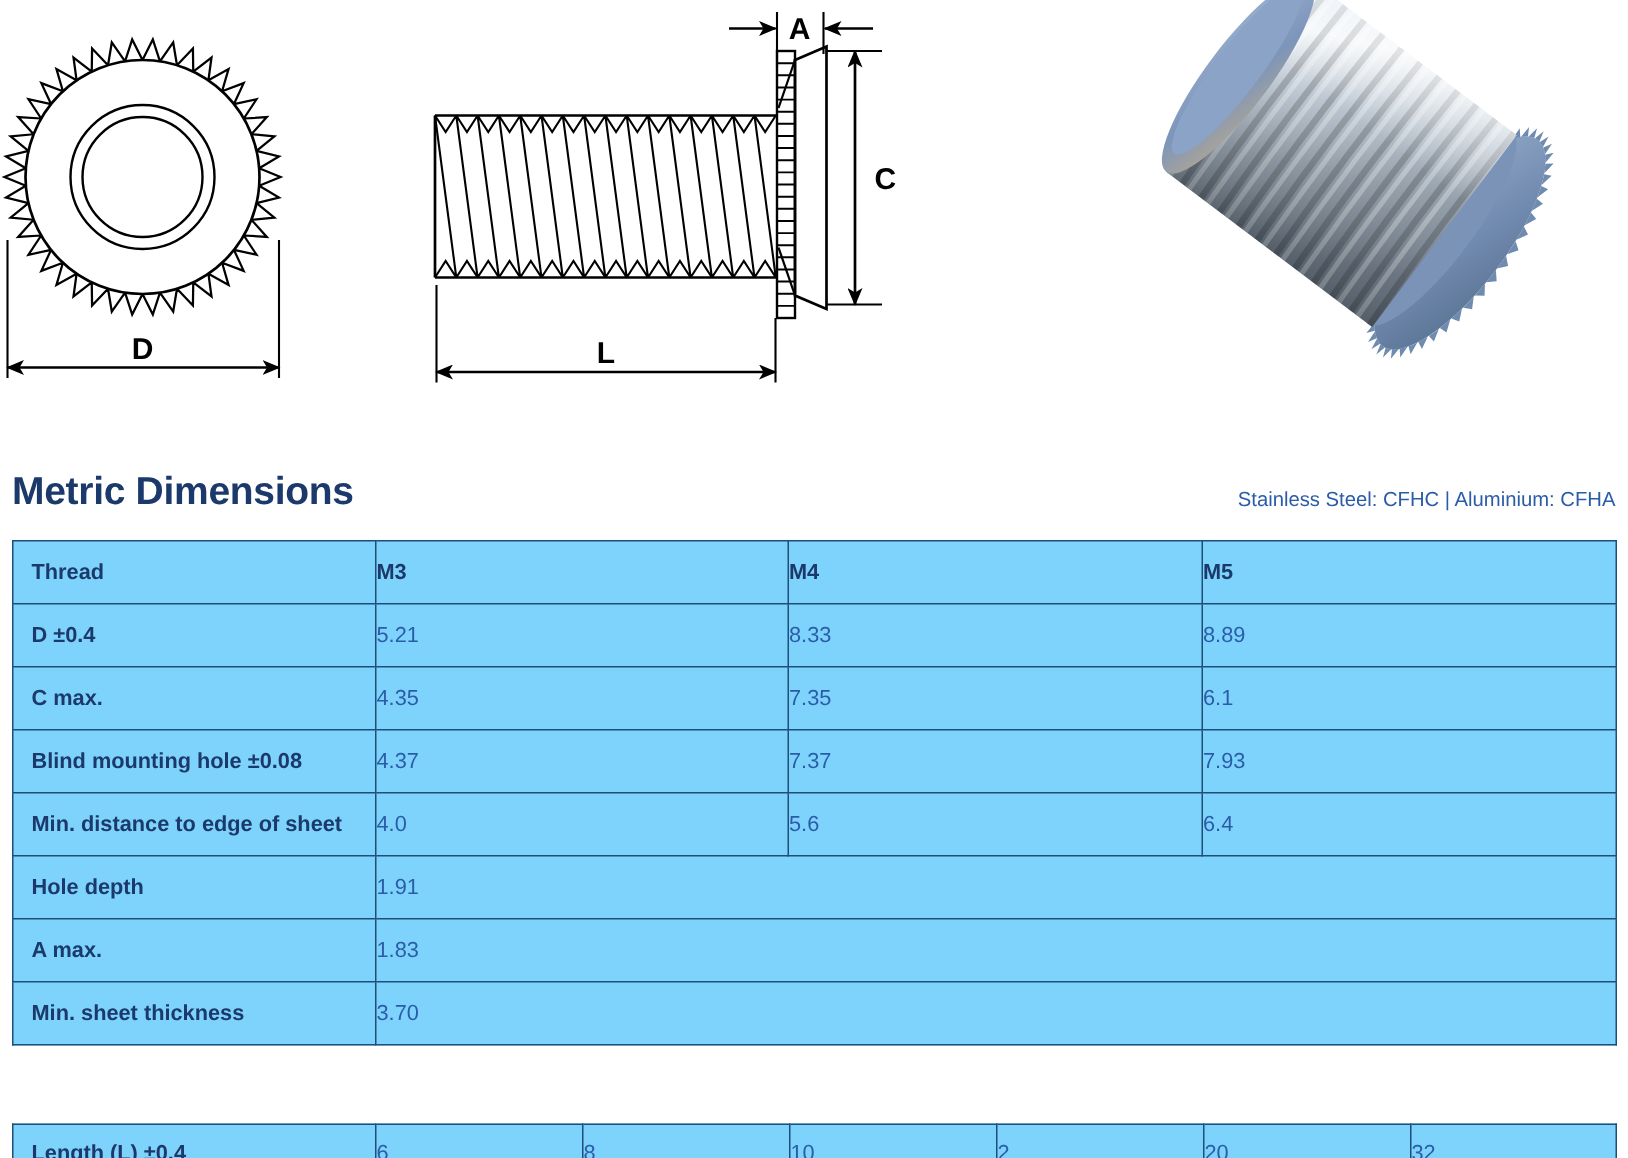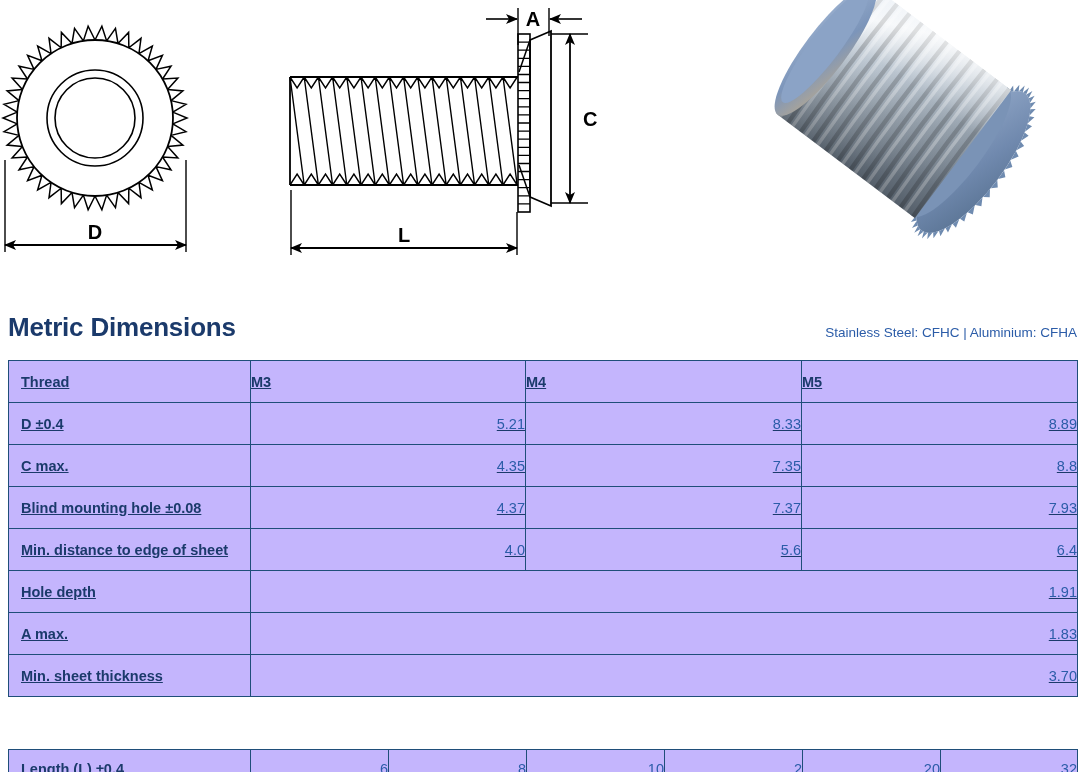--- a/index.html
+++ b/index.html
@@ -60,22 +60,21 @@
     font-size: 13.5px;
     color: #2b5ca8;
     white-space: nowrap;
   }
 
   
   .dimtable {
     position: absolute;
     border-collapse: collapse;
     table-layout: fixed;
-    background: #c4b5fd;
-    text-decoration: underline;
+    background: #7dd3fc;
   }
   .dimtable td {
     border: 1.6px solid #1f4e79;
     padding: 0;
     height: 42px;
     vertical-align: middle;
   }
   .rowlabel {
     font-size: 14.5px;
     font-weight: bold;
@@ -87,21 +86,21 @@
   .colhead {
     font-size: 14.5px;
     font-weight: bold;
     color: #1b3a6b;
     text-align: left;
   }
   .val {
     font-size: 14.5px;
     font-weight: normal;
     color: #2b5ca8;
-    text-align: right;
+    text-align: left;
   }
   
   #main-table {
     left: 8px; top: 360px;
     width: 1069px;
   }
   
   #length-table {
     left: 8px; top: 726px;
     width: 1069px;
@@ -278,21 +277,21 @@
       <tr>
         <td class="rowlabel">D ±0.4</td>
         <td class="val">5.21</td>
         <td class="val">8.33</td>
         <td class="val">8.89</td>
       </tr>
       <tr>
         <td class="rowlabel">C max.</td>
         <td class="val">4.35</td>
         <td class="val">7.35</td>
-        <td class="val">8.8</td>
+        <td class="val">6.1</td>
       </tr>
       <tr>
         <td class="rowlabel">Blind mounting hole ±0.08</td>
         <td class="val">4.37</td>
         <td class="val">7.37</td>
         <td class="val">7.93</td>
       </tr>
       <tr>
         <td class="rowlabel">Min. distance to edge of sheet</td>
         <td class="val">4.0</td>

